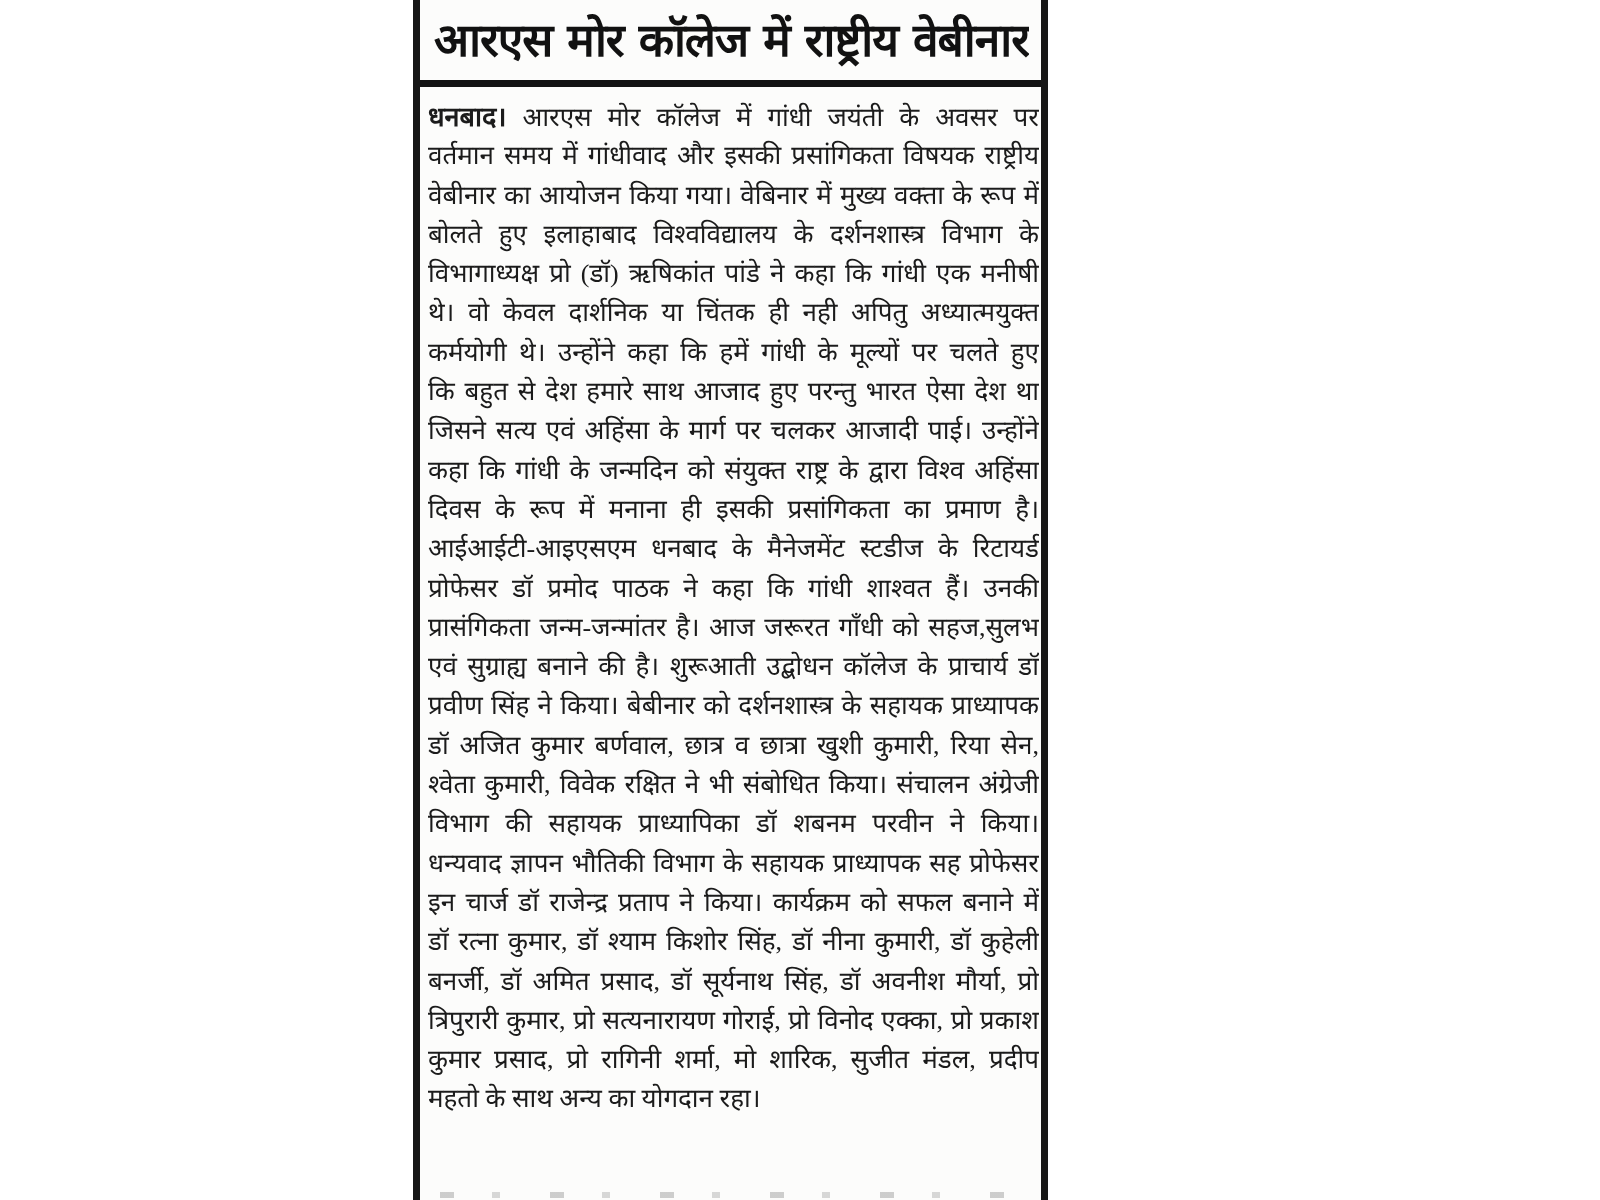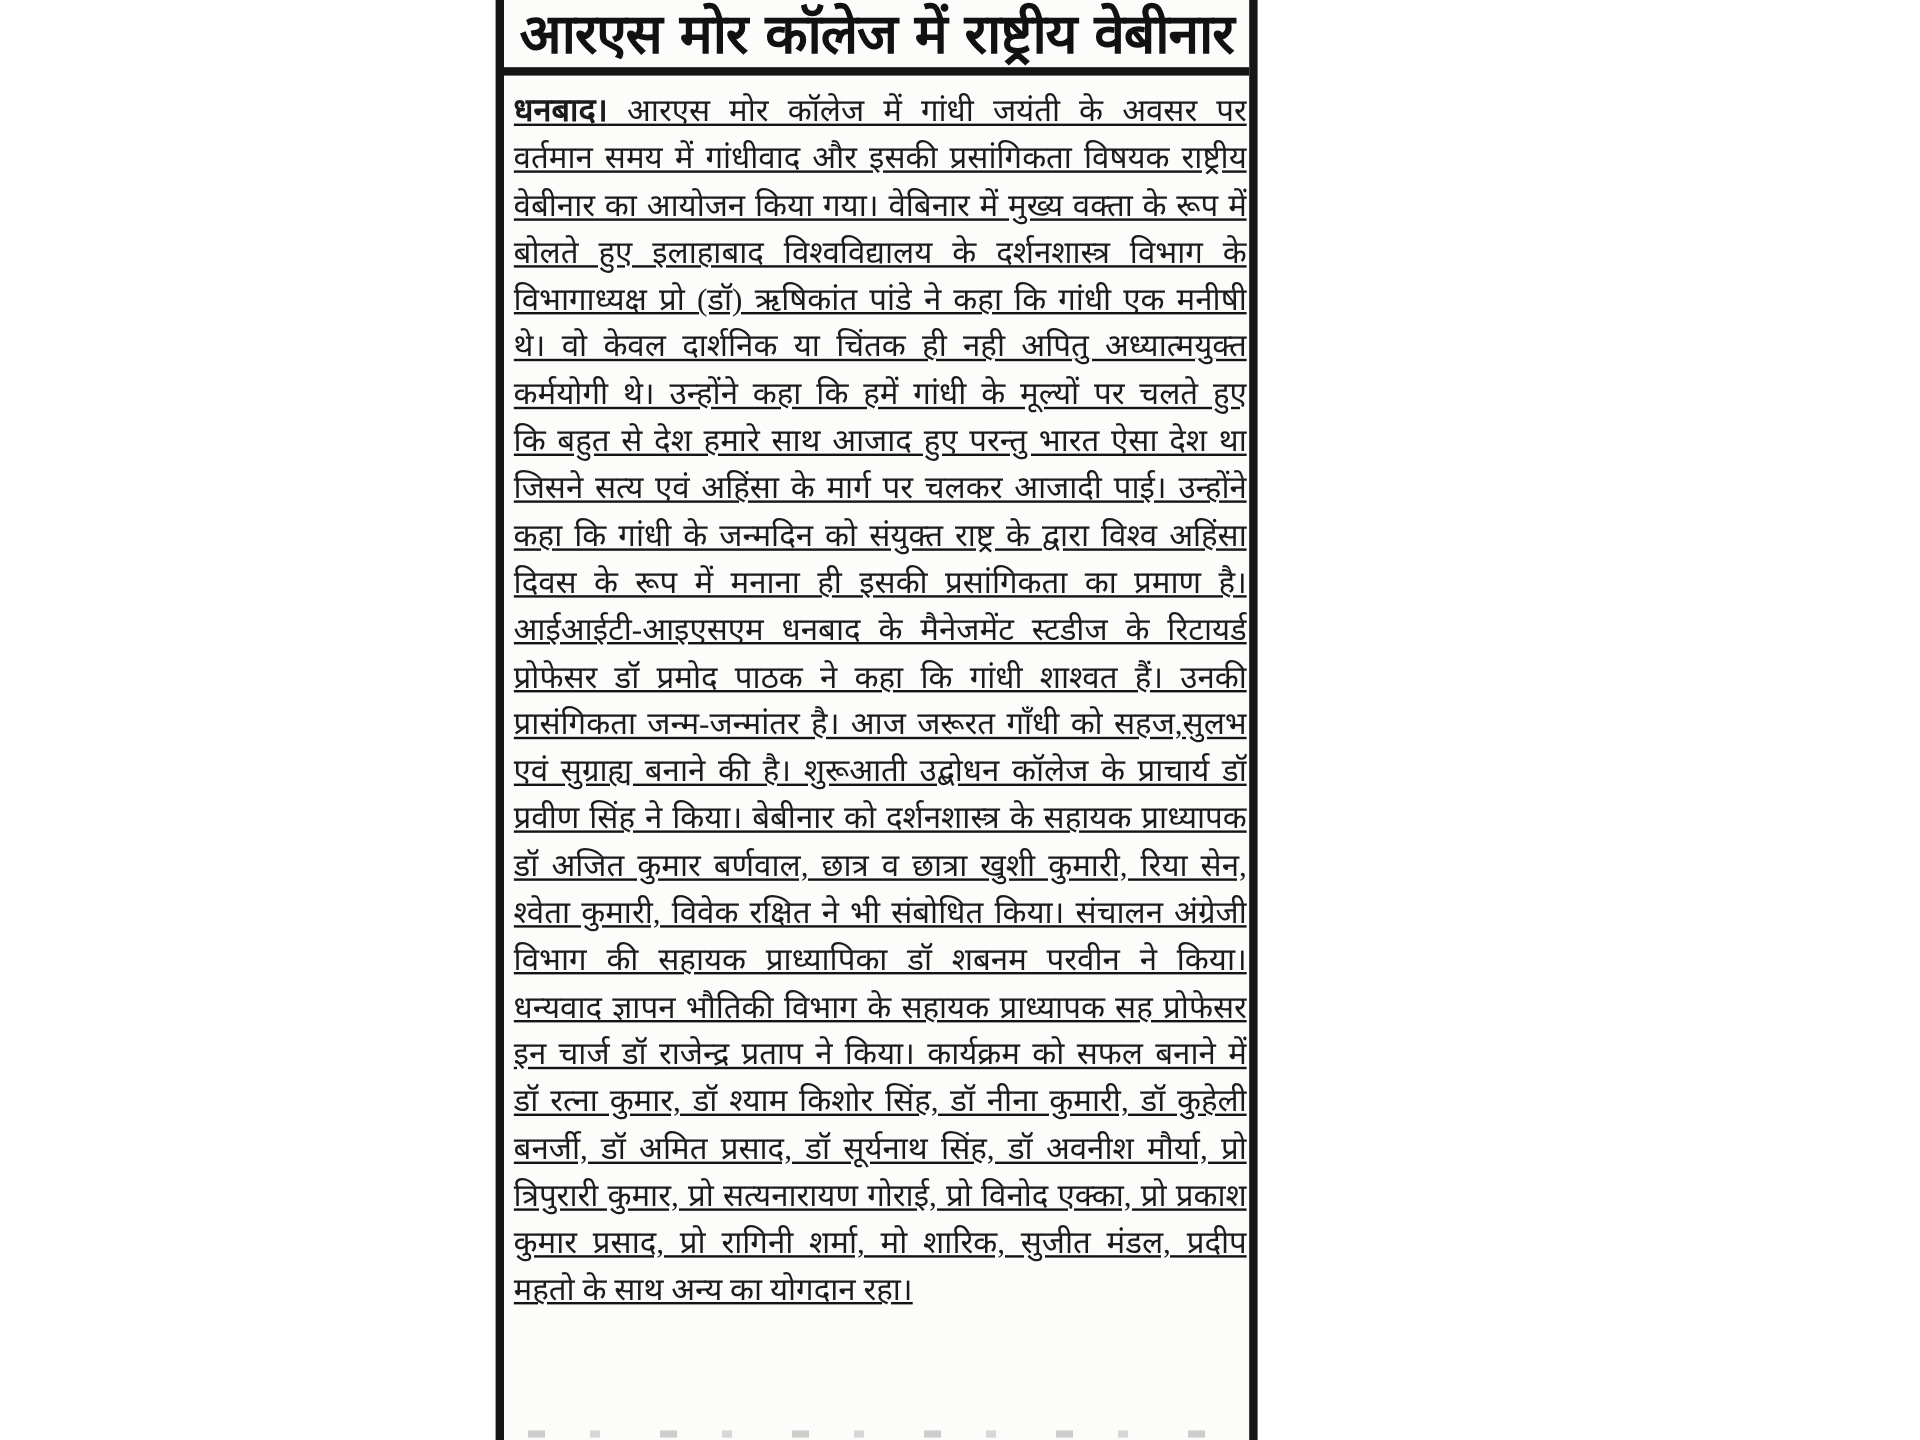--- a/index.html
+++ b/index.html
@@ -34,21 +34,20 @@
     letter-spacing:-1px;
     padding:0 2px;
   }
   .headline-rule{
     height:7px;
     background:#131313;
     margin:0 0 8px 0;
   }
   .body-col{
     padding:2px 2px 0 8px;
-    text-decoration:underline;
   }
   .line{
     font-size:26px;
     line-height:39.3px;
     height:39.3px;
     max-height:39.3px;
     overflow:hidden;
     text-align:justify;
     text-align-last:justify;
     white-space:normal;
@@ -75,21 +74,21 @@
       #777 52px, #777 60px,
       transparent 60px, transparent 110px
     );
   }
 </style>
 </head>
 <body>
 
 <div class="clipping">
 
-  <h1 class="headline" style="margin:0;">आरएस मोर कॉलेज में राष्ट्रीय वेबीनार</h1>
+  <h1 class="headline" style="margin:12px;">आरएस मोर कॉलेज में राष्ट्रीय वेबीनार</h1>
 
   <div class="headline-rule"></div>
 
   <div class="body-col">
     <div class="line">
       <span class="dateline">धनबाद।</span>
       <span>आरएस मोर कॉलेज में गांधी जयंती के अवसर पर</span>
     </div>
 
   <div class="line">वर्तमान समय में गांधीवाद और इसकी प्रसांगिकता विषयक राष्ट्रीय</div>

